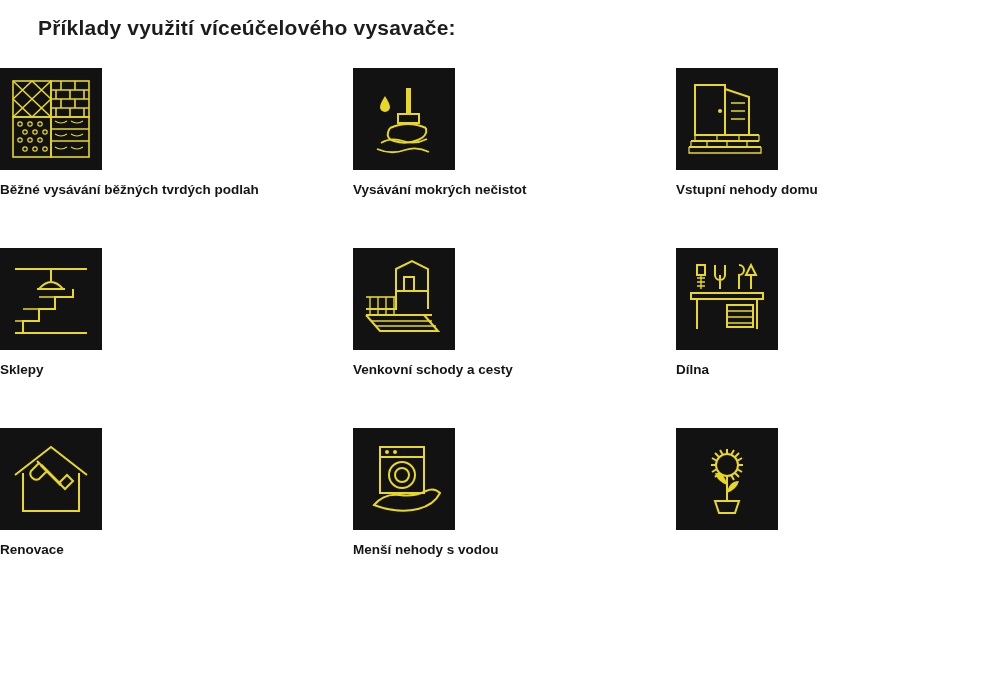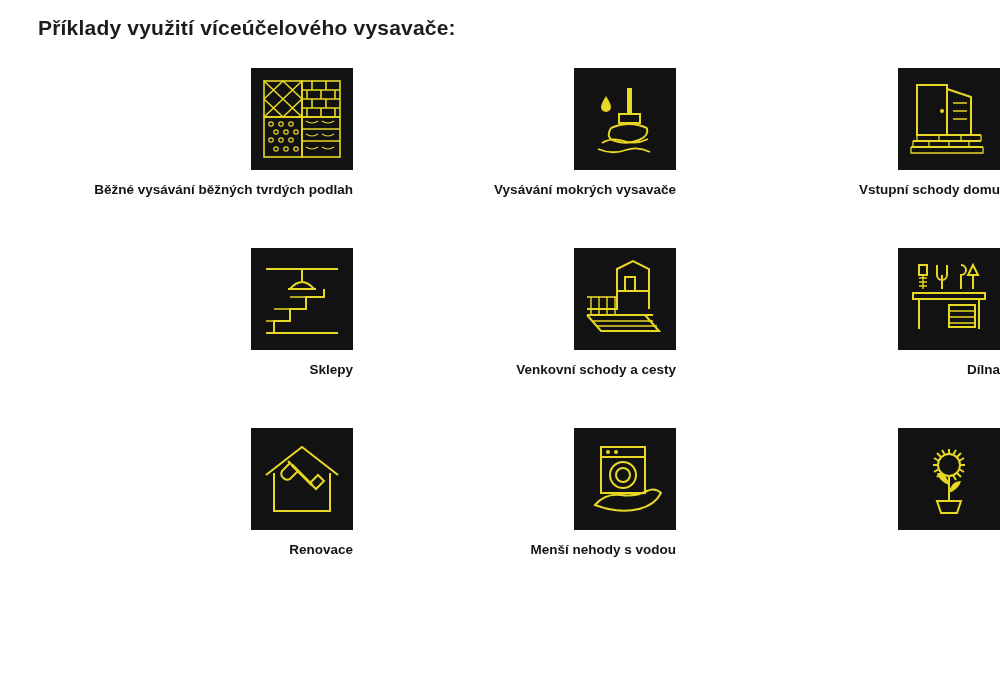--- a/index.html
+++ b/index.html
@@ -36,21 +36,21 @@
     top: 56px;
     width: 1000px;
     display: grid;
     grid-template-columns: 353px 323px 324px;
     grid-auto-rows: 180px;
   }
   .cell {
     position: relative;
     display: flex;
     flex-direction: column;
-    align-items: flex-end;
+    align-items: flex-start;
     justify-content: flex-start;
   }
   .cell.empty {
     visibility: hidden;
   }
   .tile {
     width: 102px;
     height: 102px;
     background: #121212;
     display: flex;
@@ -120,38 +120,38 @@
             <path d="M20 16 q5 8 5 11 a5 5 0 0 1 -10 0 q0 -3 5 -11z" fill="#e8d824" stroke="none"></path>
             <rect x="41" y="8" width="5" height="26" fill="#e8d824" stroke="none"></rect>
             <path d="M33 34 h21 v9 h-21z"></path>
             <path d="M25 48 q18 -8 36 0"></path>
             <path d="M25 48 q-6 10 4 13 q12 4 24 -1 q10 -4 8 -12"></path>
             <path d="M16 63 q10 -6 22 -2 q12 4 24 -2" stroke-width="1.8"></path>
             <path d="M12 69 q14 6 28 1 q12 -4 24 2" stroke-width="1.8"></path>
           </svg>
         </span>
       </div>
-      <div class="caption">Vysávání mokrých vysavače</div>
+      <div class="caption">Vysávání mokrých nečistot</div>
     </div>
 
     <div class="cell">
       <div class="tile">
         <span>
           <svg width="80" height="80" viewBox="0 0 80 80" fill="none" stroke="#e8d824" stroke-width="2">
             <rect x="8" y="6" width="30" height="50"></rect>
             <circle cx="33" cy="32" r="2" fill="#e8d824" stroke="none"></circle>
             <path d="M38 10 L62 18 V56 H38"></path>
             <path d="M44 24 h14 M44 32 h14 M44 40 h14" stroke-width="1.4"></path>
             <path d="M8 56 h64 M4 62 h68 M2 68 h72"></path>
             <path d="M8 56 V62 M30 56 V62 M52 56 V62 M72 56 V62 M4 62 V68 M20 62 V68 M40 62 V68 M60 62 V68" stroke-width="1.3"></path>
             <path d="M2 68 V74 h72 v-6" stroke-width="1.3"></path>
           </svg>
         </span>
       </div>
-      <div class="caption">Vstupní schody domu</div>
+      <div class="caption">Vstupní nehody domu</div>
     </div>
 
     <div class="cell">
       <div class="tile">
         <span>
           <svg width="80" height="80" viewBox="0 0 80 80" fill="none" stroke="#e8d824" stroke-width="2">
             <path d="M4 10 H76"></path>
             <path d="M40 10 V22"></path>
             <path d="M28 30 q12 -14 24 0 Z"></path>
             <path d="M26 30 H54"></path>

